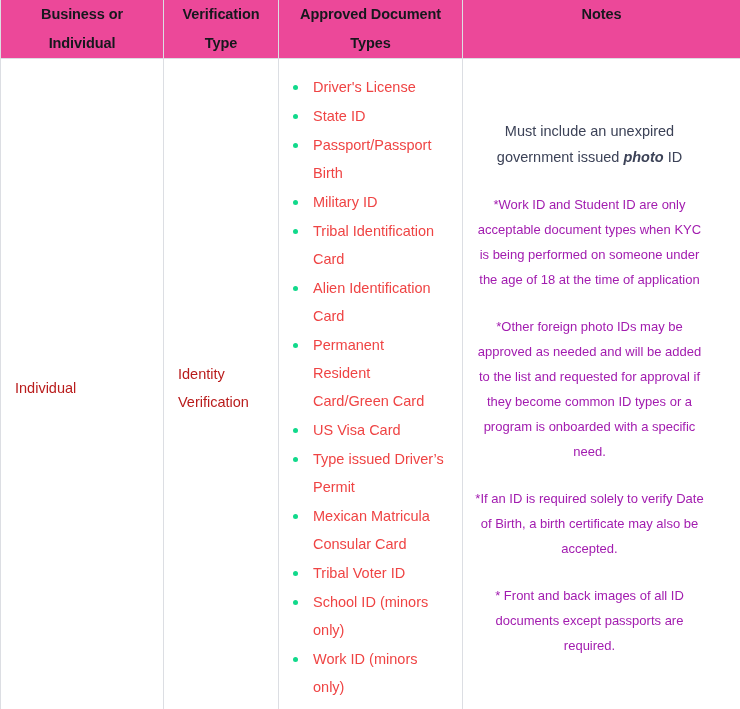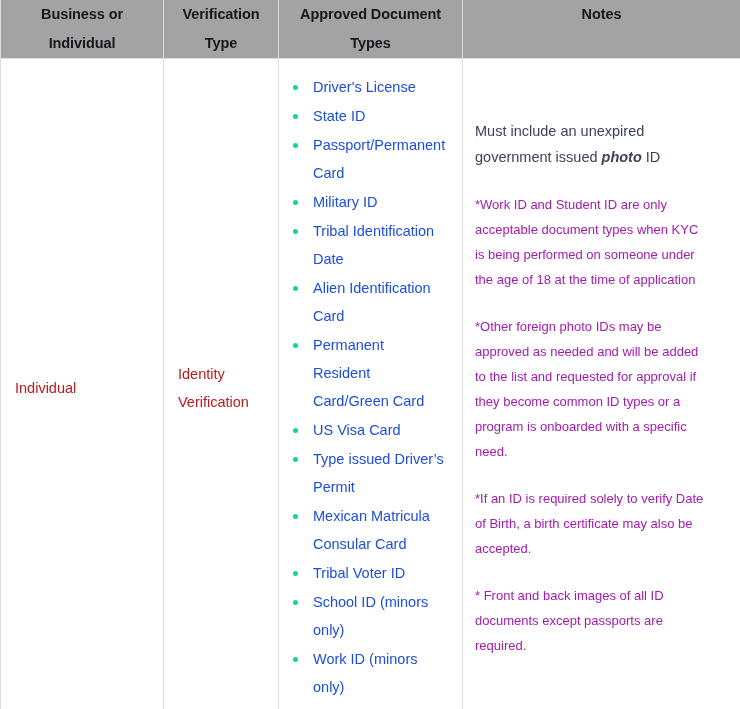--- a/index.html
+++ b/index.html
@@ -23,21 +23,21 @@
   }
 
   
   col.c1 { width: 163px; }
   col.c2 { width: 115px; }
   col.c3 { width: 184px; }
   col.c4 { width: 278px; }
 
   
   .doc-table thead th {
-    background: #a3a3a3;
+    background: #ec4899;
     border-right: 1px solid #dcdee3;
     border-bottom: 1px solid #dcdee3;
     border-left: 1px solid #dcdee3;
     text-align: center;
     vertical-align: top;
     font-weight: 700;
     font-size: 14.5px;
     line-height: 29px;
     color: #16181d;
     padding: 0 10px 0 10px;
@@ -73,36 +73,36 @@
   .doc-list {
     list-style: none;
     margin: 0;
     padding: 0;
   }
   .doc-list li {
     position: relative;
     padding-left: 24px;
     font-size: 14.5px;
     line-height: 28px;
-    color: #1d4ed8;
+    color: #ef4444;
     margin: 0 0 1px 0;
   }
   .doc-list li .dot {
     position: absolute;
     left: 4px;
     top: 12px;
     width: 5px;
     height: 5px;
     border-radius: 50%;
     background: #11d98b;
   }
   .bullets-cell .cell-pad { padding: 14px 18px 14px 10px; }
 
   
-  .notes-cell .cell-pad { padding: 14px 36px 14px 12px; }
+  .notes-cell .cell-pad { padding: 14px 36px 14px 12px; text-align: center; }
   .note-lead {
     font-size: 14.5px;
     line-height: 26px;
     color: #3c4257;
     margin: 0 0 22px 0;
   }
   .note-lead b { font-weight: 700; font-style: italic; }
   .note-sub {
     font-size: 13px;
     line-height: 25px;
@@ -149,23 +149,23 @@
 
       <td>
         <div class="cell-pad plain-text">Identity Verification</div>
       </td>
 
       <td class="bullets-cell">
         <div class="cell-pad">
           <ul class="doc-list" id="doc-list">
               <li><span class="dot" style="background: rgb(17, 217, 139);"></span><span>Driver's License</span></li>
               <li><span class="dot" style="background: rgb(17, 217, 139);"></span><span>State ID</span></li>
-              <li><span class="dot" style="background: rgb(17, 217, 139);"></span><span>Passport/Permanent Card</span></li>
+              <li><span class="dot" style="background: rgb(17, 217, 139);"></span><span>Passport/Passport Birth</span></li>
               <li><span class="dot" style="background: rgb(17, 217, 139);"></span><span>Military ID</span></li>
-              <li><span class="dot" style="background: rgb(17, 217, 139);"></span><span>Tribal Identification Date</span></li>
+              <li><span class="dot" style="background: rgb(17, 217, 139);"></span><span>Tribal Identification Card</span></li>
               <li><span class="dot" style="background: rgb(17, 217, 139);"></span><span>Alien Identification Card</span></li>
               <li><span class="dot" style="background: rgb(17, 217, 139);"></span><span>Permanent Resident Card/Green Card</span></li>
               <li><span class="dot" style="background: rgb(17, 217, 139);"></span><span>US Visa Card</span></li>
               <li><span class="dot" style="background: rgb(17, 217, 139);"></span><span>Type issued Driver’s Permit</span></li>
               <li><span class="dot" style="background: rgb(17, 217, 139);"></span><span>Mexican Matricula Consular Card</span></li>
               <li><span class="dot" style="background: rgb(17, 217, 139);"></span><span>Tribal Voter ID</span></li>
               <li><span class="dot" style="background: rgb(17, 217, 139);"></span><span>School ID (minors only)</span></li>
               <li><span class="dot" style="background: rgb(17, 217, 139);"></span><span>Work ID (minors only)</span></li>
             </ul>
         </div>

